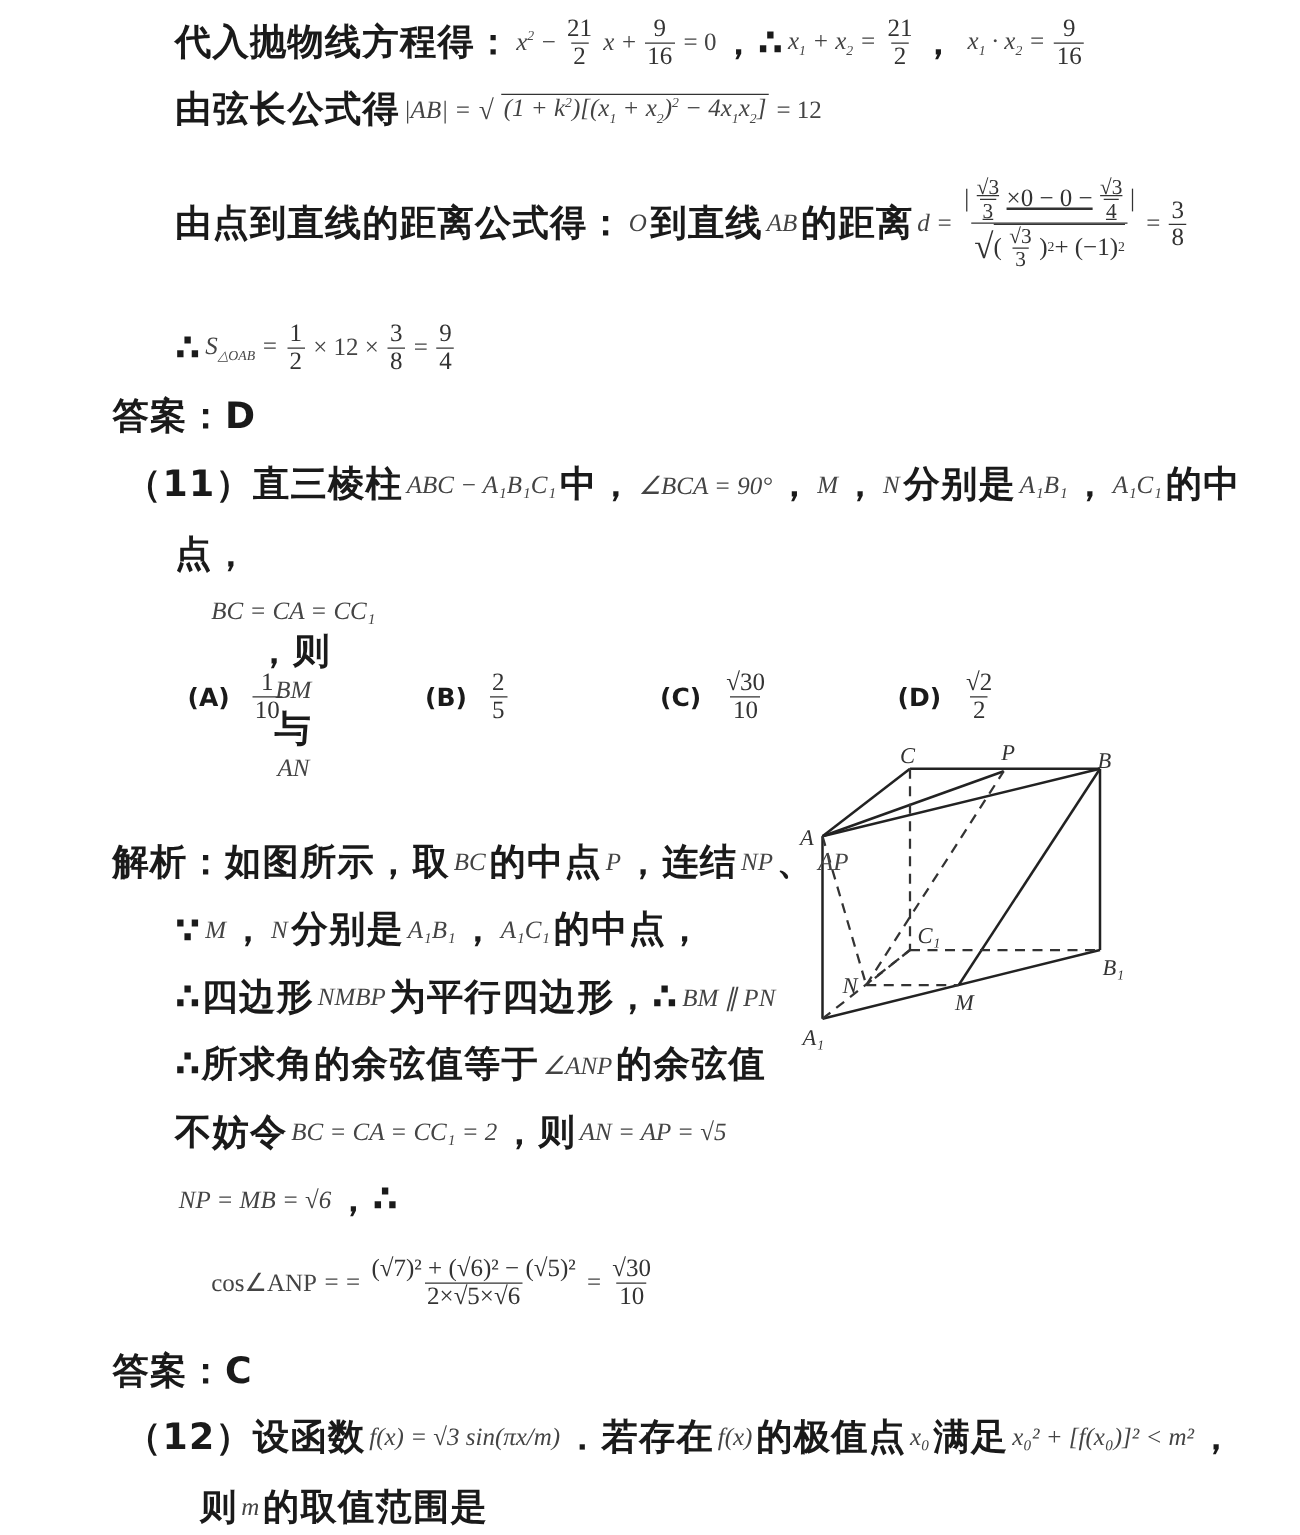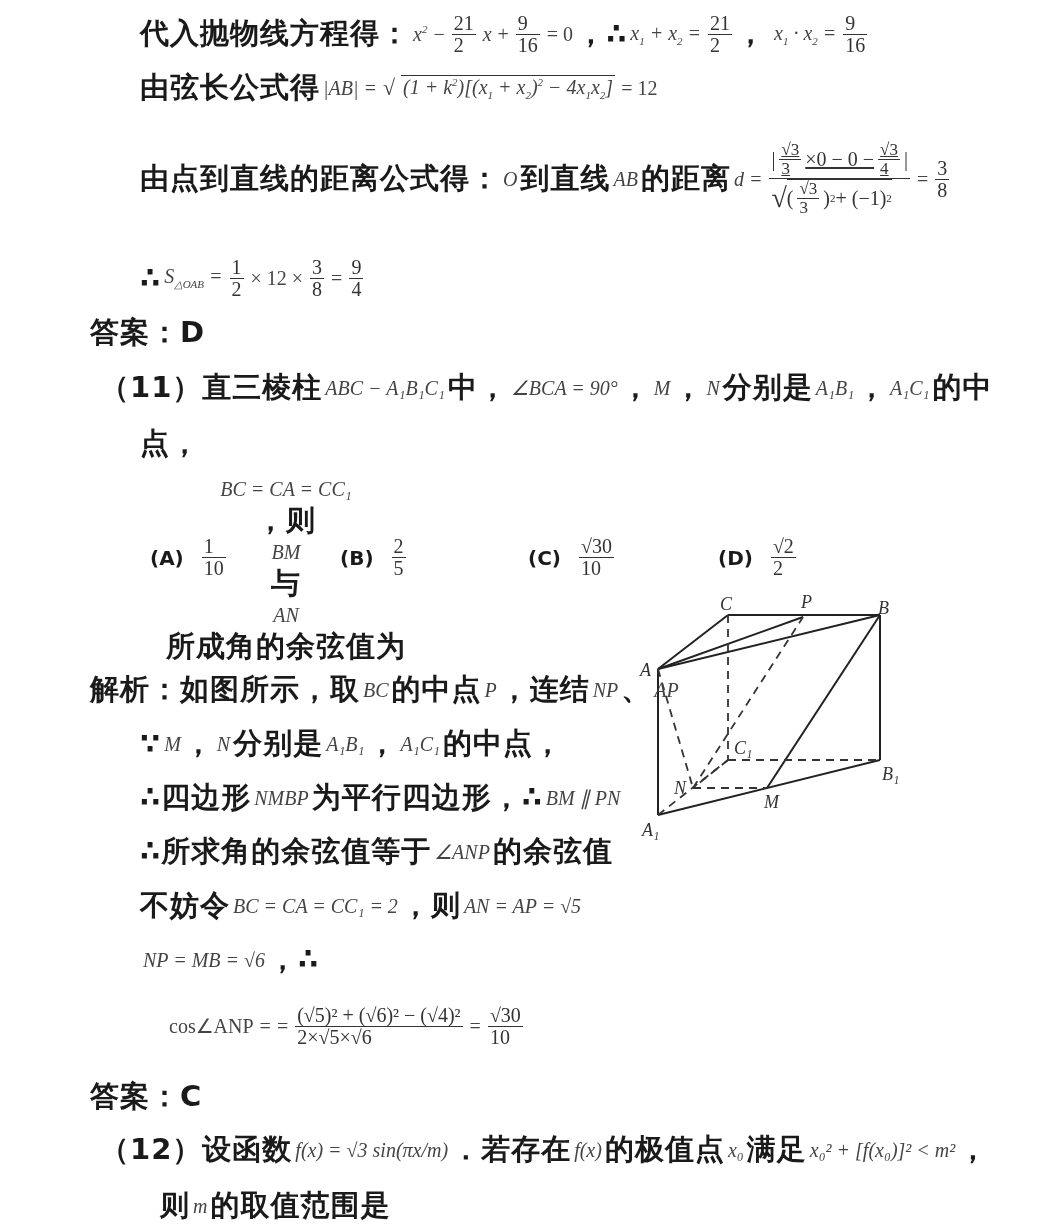--- a/index.html
+++ b/index.html
@@ -2,21 +2,21 @@
 <html><head>
 <meta charset="utf-8">
 <style>
   html, body { margin: 0; padding: 0; background: #ffffff; }
   body { width: 1040px; height: 1228px; position: relative; overflow: hidden; color: #1a1a1a; font-family: "DejaVu Sans", sans-serif; }
   .line { position: absolute; white-space: nowrap; display: flex; align-items: center; }
   .cn { font-family: "DejaVu Sans", sans-serif; font-weight: bold; font-size: 29px; letter-spacing: 1px; }
   .m { font-family: "Liberation Serif", serif; font-style: italic; font-size: 20px; color: #444; margin: 0 3px; text-align: center; }
   .mr { font-family: "Liberation Serif", serif; font-size: 20px; color: #444; margin: 0 3px; }
   sub, sup { font-size: 11px; }
-  .frac { display: inline-flex; flex-direction: column; vertical-align: middle; margin: 0 4px; font-family: "Liberation Serif", serif; font-size: 20px; color: #333; line-height: 1.05; }
+  .frac { display: inline-flex; flex-direction: column; align-items: center; vertical-align: middle; margin: 0 4px; font-family: "Liberation Serif", serif; font-size: 20px; color: #333; line-height: 1.05; }
   .frac .num { padding: 0 2px; }
   .frac .den { border-top: 1.5px solid #333; padding: 0 2px; }
   .sqrt { display: inline-flex; align-items: flex-end; }
   .sqrt .rad { font-size: 22px; }
   .sqrt .body { border-top: 1.5px solid #333; padding: 0 2px; }
   .opt { position: absolute; display: flex; align-items: center; }
   .opt .lbl { font-family: "DejaVu Sans", sans-serif; font-weight: bold; font-size: 20px; margin-right: 14px; }
   .diagram { position: absolute; left: 636px; top: 592px; }
 </style>
 </head>
@@ -137,21 +137,20 @@
 </div>
 <div class="line" style="left:140px; top:426px; height:36px;">
   <span class="cn">点，</span>
 </div>
 <div class="line" style="left:166px; top:478px; height:36px;flex-direction:column;">
   <span class="m">BC = CA = CC₁</span>
   <span class="cn">，则</span>
   <span class="m">BM</span>
   <span class="cn">与</span>
   <span class="m">AN</span>
-  <span class="cn">所成角的余弦值为</span>
 </div>
 
 <div class="opt" style="left:150px; top:536px;">
   <span class="lbl">(A)</span>
   <span class="frac">
       <span class="num">1</span>
       <span class="den">10</span>
     </span>
 </div>
 <div class="opt" style="left:340px; top:536px;">
@@ -249,21 +248,21 @@
 </div>
 <div class="line" style="left:140px; top:942px; height:36px;">
   <span class="m">NP = MB = √6</span>
   <span class="cn">，∴</span>
 </div>
 <div class="line" style="left:166px; top:996px; height:60px;">
   <span class="mr">cos∠ANP</span>
   <span class="mr">=</span>
   <span class="mr">=</span>
   <span class="frac">
-      <span class="num">(√5)² + (√6)² − (√4)²</span>
+      <span class="num">(√7)² + (√6)² − (√5)²</span>
       <span class="den">2×√5×√6</span>
     </span>
   <span class="mr">=</span>
   <span class="frac">
       <span class="num">√30</span>
       <span class="den">10</span>
     </span>
 </div>
 
 <div class="line" style="left:90px; top:1080px; height:34px;">

